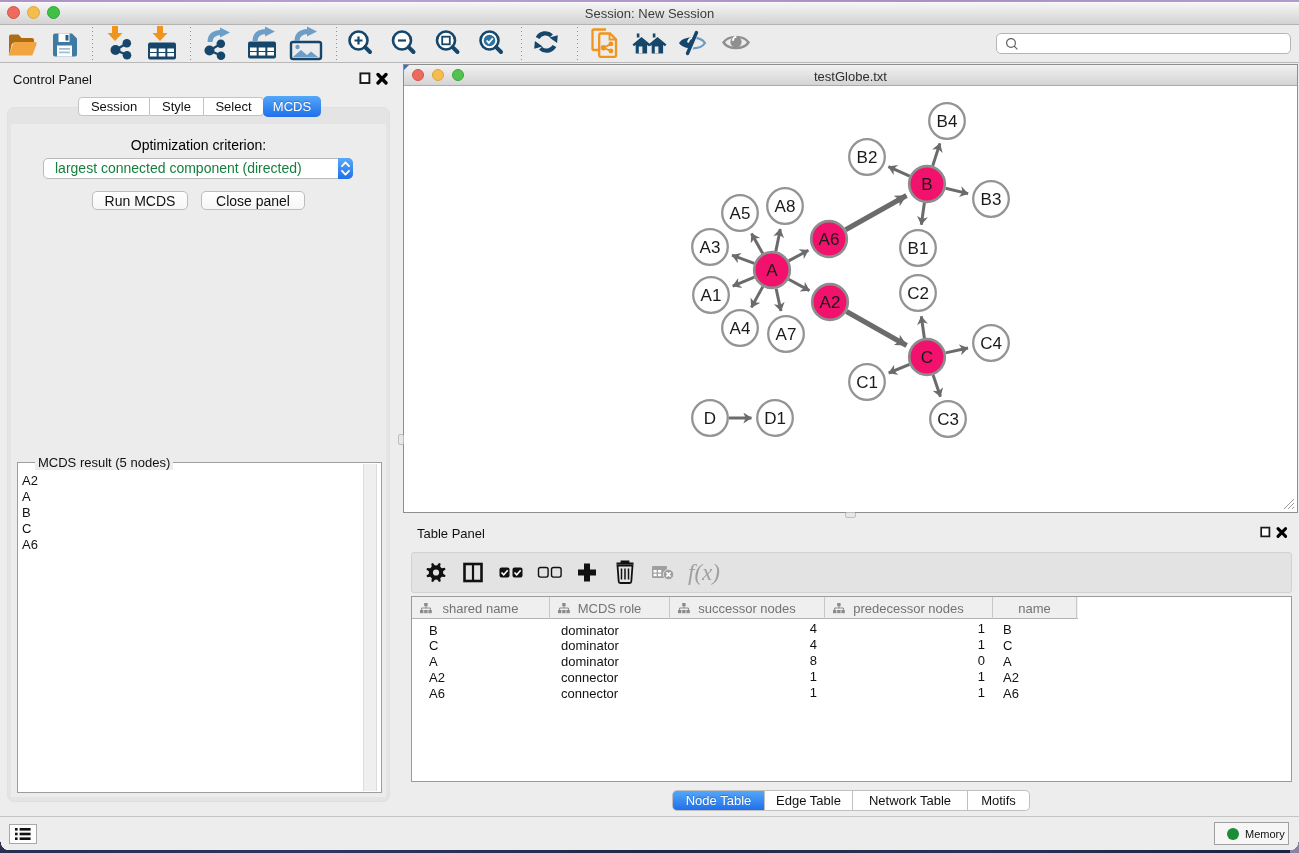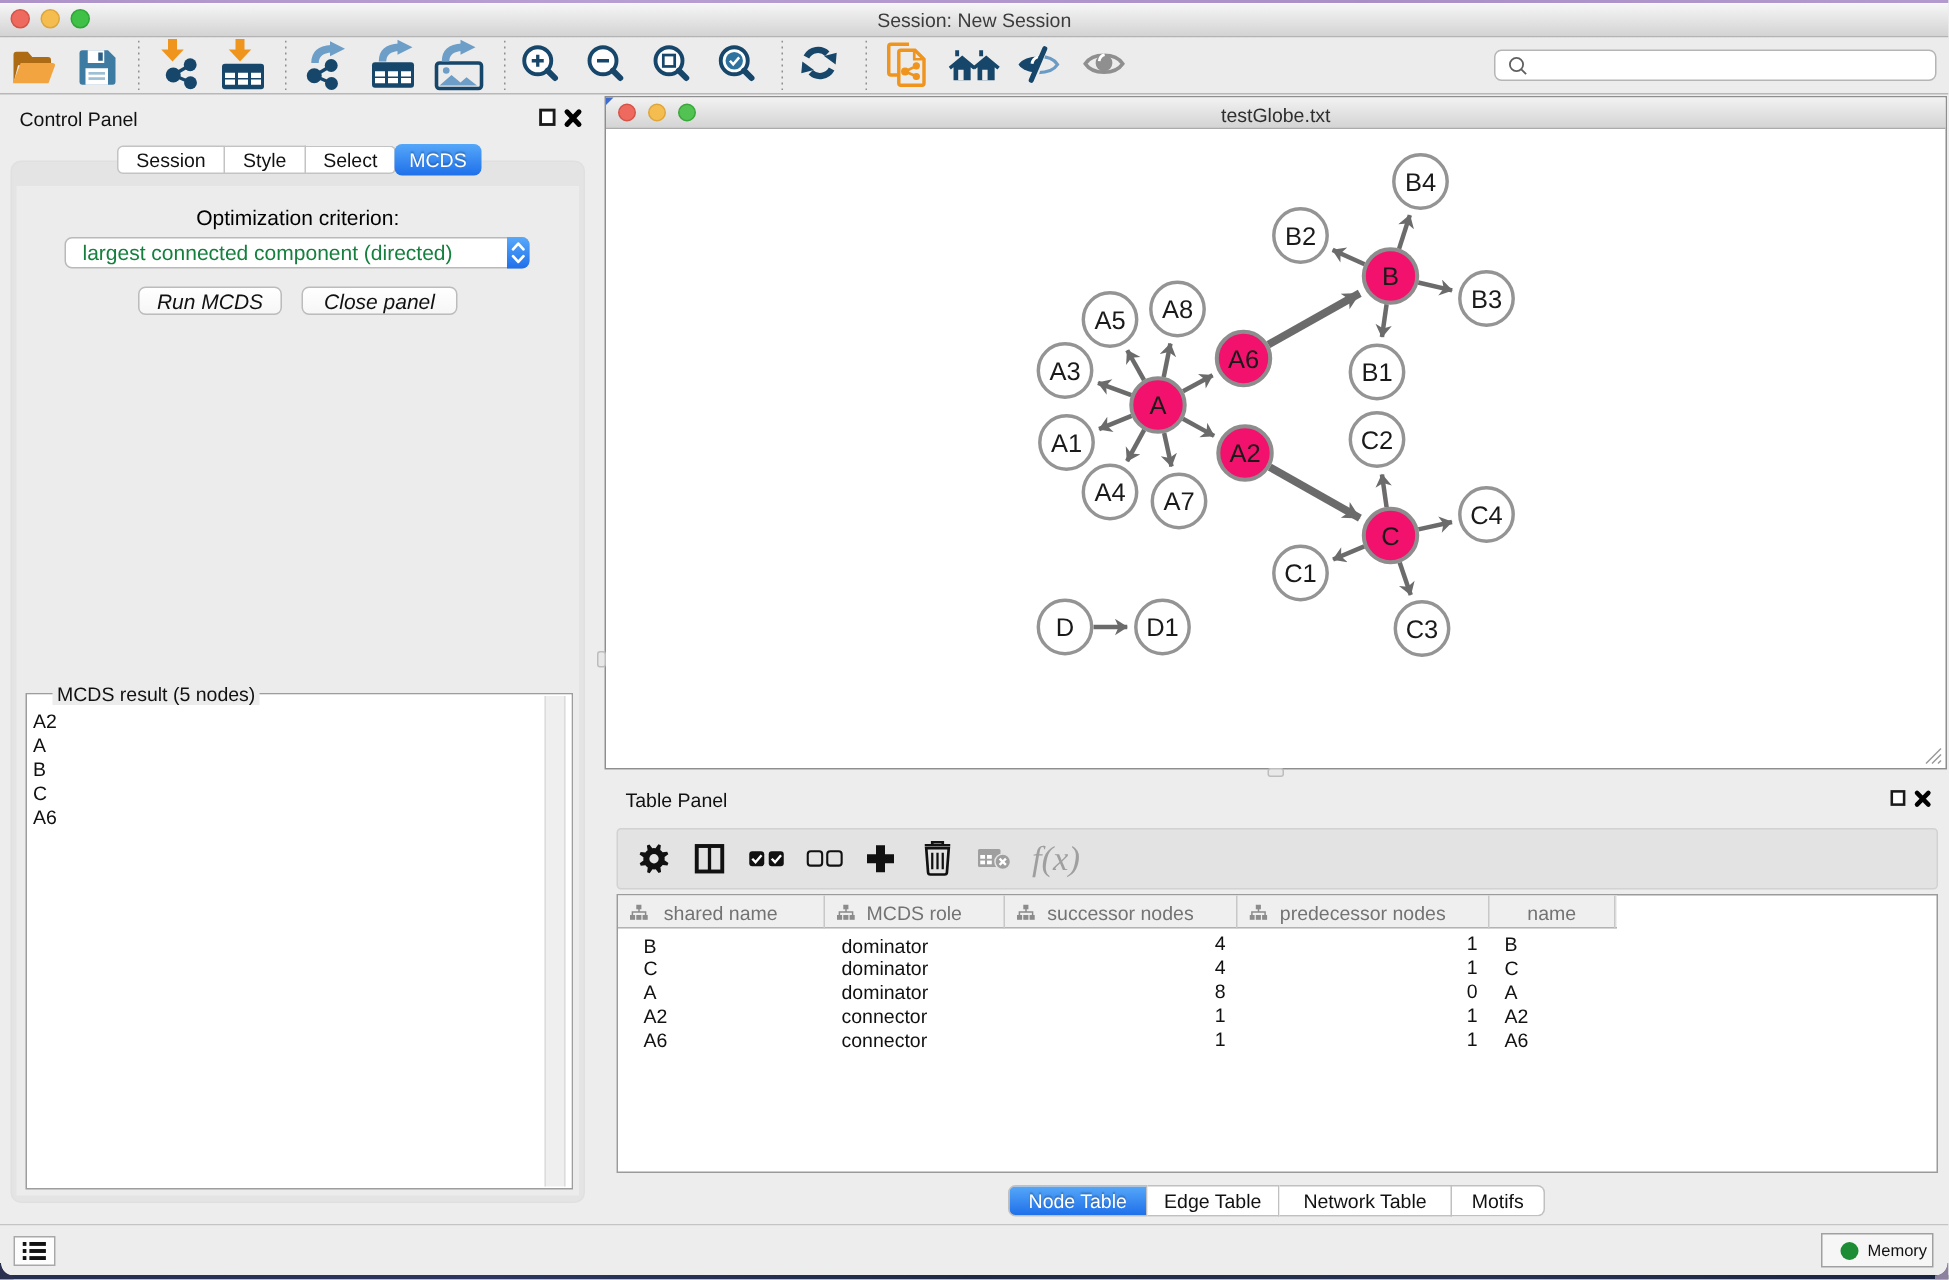--- a/index.html
+++ b/index.html
@@ -18,21 +18,21 @@
 
 
 #cp-title { left:13px; top:72px; font-size:13px; color:#111; }
 #cp-outer { left:7px; top:107px; width:383px; height:695px; background:#e4e4e4; border-radius:7px; border:1px solid #e0e0e0;}
 #cp-inner { left:11px; top:124px; width:375px; height:673px; background:#ececec; }
 .seg { font-size:13px; color:#111; background:#fff; border:1px solid #c3c3c3; display:flex; align-items:center; justify-content:center; }
 #tab-mcds { left:263px; top:96px; width:58px; height:21px; border-radius:5px; background:linear-gradient(#55a7f9,#1f70ea); color:#fff; font-size:13px; display:flex; align-items:center; justify-content:center; text-shadow:0 -1px 1px rgba(0,0,0,.25); }
 #opt-label { left:11px; top:137px; width:375px; text-align:center; font-size:14px; color:#000000; }
 #dropdown { left:43px; top:158px; width:310px; height:21px; background:#fff; border:1px solid #b9b9b9; border-radius:5px; font-size:14px; color:#15803d; line-height:19px; padding-left:11px; }
 #dd-step { right:-1px; top:-1px; width:15px; height:21px; border-radius:0 5px 5px 0; background:linear-gradient(#58a9fa,#1f70ea); }
-.btn { background:linear-gradient(#ffffff,#f6f6f6); border:1px solid #bcbcbc; border-radius:5px; font-size:14px; color:#111; display:flex; align-items:center; justify-content:center;font-style:italic; }
+.btn { background:linear-gradient(#ffffff,#f6f6f6); border:1px solid #bcbcbc; border-radius:5px; font-size:14px; color:#111; display:flex; align-items:center; justify-content:center; }
 #fieldset { left:17px; top:462px; width:365px; height:331px; border:1px solid #9d9d9d; }
 #fs-label { left:35px; top:455px; font-size:13px; color:#111; background:#ececec; padding:0 3px; }
 #fs-white { left:18px; top:463px; width:363px; height:329px; background:#fff; }
 #fs-scroll { left:363px; top:464px; width:14px; height:327px; background:#efefef; border-left:1px solid #dcdcdc; border-right:1px solid #dcdcdc; }
 #fs-list { left:22px; top:473px; font-size:13px; color:#111; line-height:16px; }
 
 
 #nw { left:403px; top:64px; width:895px; height:449px; background:#fff; border:1px solid #8e8e8e; }
 #nw-titlebar { left:0; top:0; width:893px; height:21px; background:linear-gradient(#f2f2f2,#d4d4d4); border-bottom:1px solid #ababab; }
 #nw-title { left:0; top:4px; width:893px; text-align:center; font-size:13px; color:#2e2e2e; }

